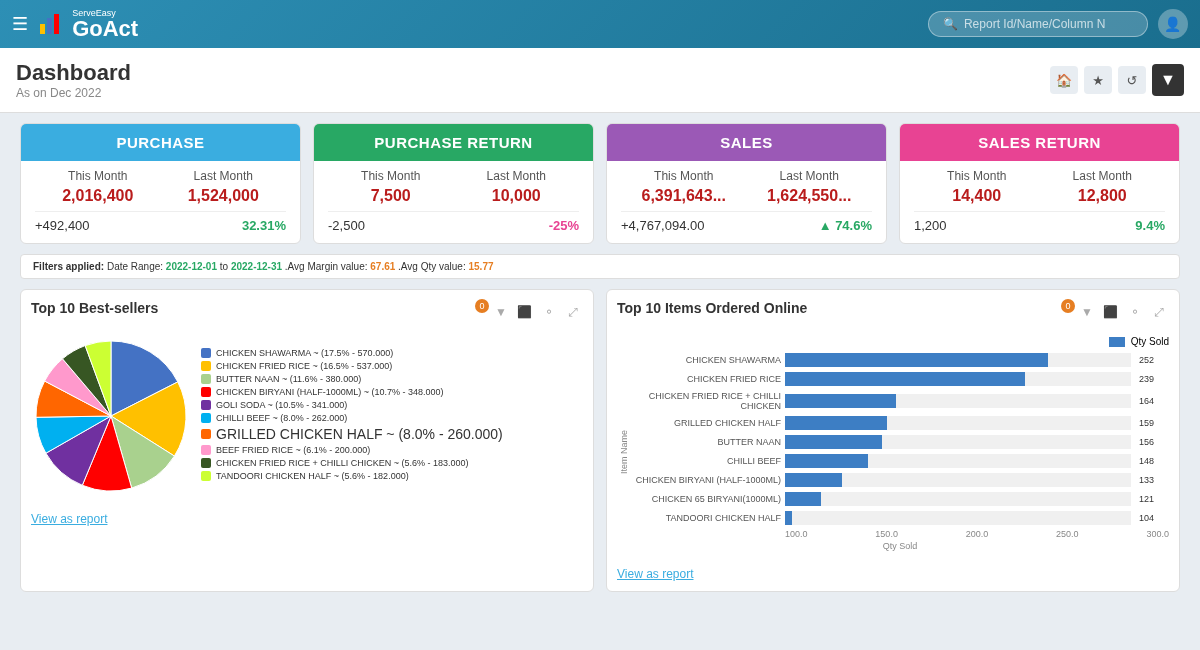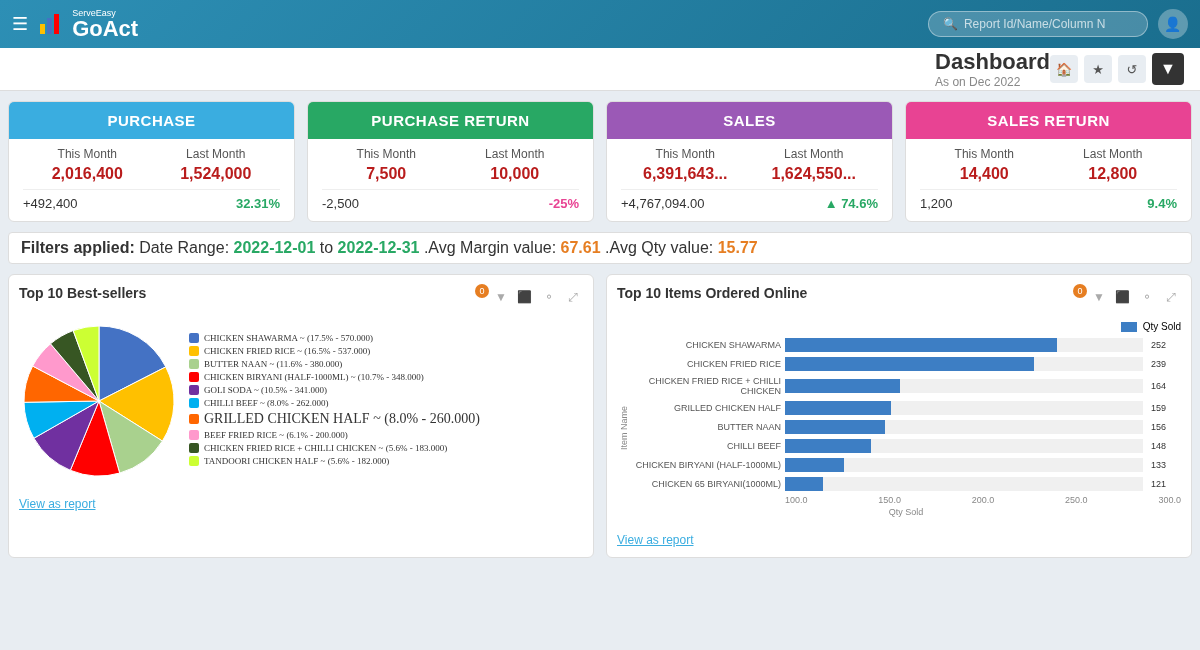--- a/index.html
+++ b/index.html
@@ -47,24 +47,24 @@
       width: 30px; height: 30px;
       background: rgba(255,255,255,0.3);
       border-radius: 50%;
       display: flex; align-items: center; justify-content: center;
       color: white; font-size: 14px; cursor: pointer;
     }
 
     
     .sub-header {
       background: white;
-      padding: 1px 16px;
+      padding: 12px 16px;
       display: flex;
       align-items: center;
-      justify-content: flex-end;
+      justify-content: space-between;
       border-bottom: 1px solid #ddd;
     }
     .page-title { font-size: 22px; font-weight: bold; color: #333; }
     .page-subtitle { font-size: 12px; color: #888; }
     .sub-header-icons { display: flex; gap: 6px; align-items: center; }
     .icon-btn {
       width: 28px; height: 28px;
       border-radius: 4px;
       display: flex; align-items: center; justify-content: center;
       cursor: pointer; font-size: 13px;
@@ -72,21 +72,21 @@
     }
     .filter-btn {
       width: 32px; height: 32px;
       background: #333;
       border-radius: 4px;
       display: flex; align-items: center; justify-content: center;
       cursor: pointer; color: white; font-size: 16px;
     }
 
     
-    .main { padding: 10px 8px; }
+    .main { padding: 10px 20px; }
 
     
     .summary-cards { display: flex; gap: 12px; margin-bottom: 10px; }
     .card {
       flex: 1;
       background: white;
       border-radius: 6px;
       overflow: hidden;
       border: 1px solid #ddd;
     }
@@ -113,21 +113,21 @@
     .diff-pct { font-size: 13px; font-weight: bold; text-align: right; flex: 1; }
     .diff-pct.positive { color: #28a864; }
     .diff-pct.negative { color: #e84393; }
 
     
     .filters-bar {
       background: white;
       border: 1px solid #ddd;
       border-radius: 4px;
       padding: 6px 12px;
-      font-size: 16px;
+      font-size: 10px;
       color: #333;
       margin-bottom: 10px;
     }
     .filters-bar strong { font-weight: bold; }
     .filters-bar .f-green { color: #28a864; font-weight: bold; }
     .filters-bar .f-orange { color: #e67e22; font-weight: bold; }
 
     
     .charts-row { display: flex; gap: 12px; }
     .chart-card {
@@ -148,21 +148,21 @@
     .badge-orange {
       background: #e67e22; color: white;
       border-radius: 50%; width: 14px; height: 14px;
       font-size: 9px; display: flex; align-items: center; justify-content: center;
       position: relative; top: -6px; left: 2px;
     }
 
     
     .pie-section { display: flex; align-items: center; gap: 10px; }
     .pie-container { width: 160px; height: 160px; flex-shrink: 0; }
-    .pie-legend { font-size: 10px; color: #333; font-family: Liberation Serif, serif; }
+    .pie-legend { font-size: 10px; color: #333; }
     .legend-item { display: flex; align-items: center; gap: 5px; margin-bottom: 3px; }
     .legend-dot { width: 10px; height: 10px; border-radius: 2px; flex-shrink: 0; }
     .bar-legend { display: flex; align-items: center; gap: 6px; margin-bottom: 6px; font-size: 10px; justify-content: flex-end; }
     .bar-legend-color { width: 16px; height: 10px; background: #3d7ec4; }
     .bar-chart { display: flex; flex-direction: column; gap: 5px; position: relative; }
     .bar-row { display: flex; align-items: center; gap: 4px; }
     .bar-label { font-size: 9px; color: #555; text-align: right; width: 150px; flex-shrink: 0; }
     .bar-track { flex: 1; height: 14px; background: #f0f0f0; position: relative; }
     .bar-fill { height: 100%; background: #3d7ec4; position: absolute; left: 0; top: 0; }
     .bar-val { font-size: 9px; color: #333; margin-left: 4px; width: 30px; }
@@ -443,20 +443,27 @@
       </div>
       <div class="bar-val">133</div>
     </div>
               <div class="bar-row">
       <div class="bar-label">CHICKEN 65 BIRYANI(1000ML)</div>
       <div class="bar-track">
         <div class="bar-fill" style="width:10.5%"></div>
       </div>
       <div class="bar-val">121</div>
     </div>
+              <div class="bar-row">
+      <div class="bar-label">TANDOORI CHICKEN HALF</div>
+      <div class="bar-track">
+        <div class="bar-fill" style="width:2%"></div>
+      </div>
+      <div class="bar-val">104</div>
+    </div>
             </div>
           <div class="x-axis" id="x-axis">
               <span>100.0</span>
               <span>150.0</span>
               <span>200.0</span>
               <span>250.0</span>
               <span>300.0</span>
             </div>
           <div class="y-axis-label">Qty Sold</div>
         </div>

